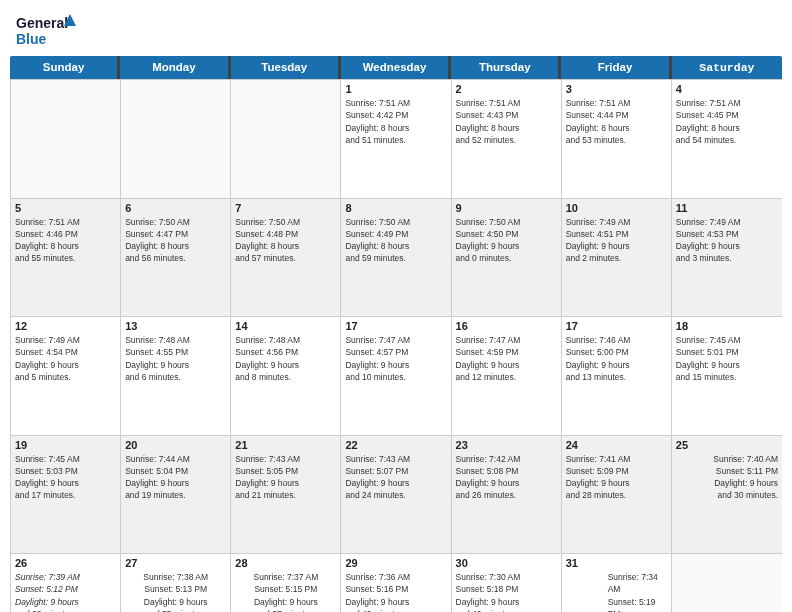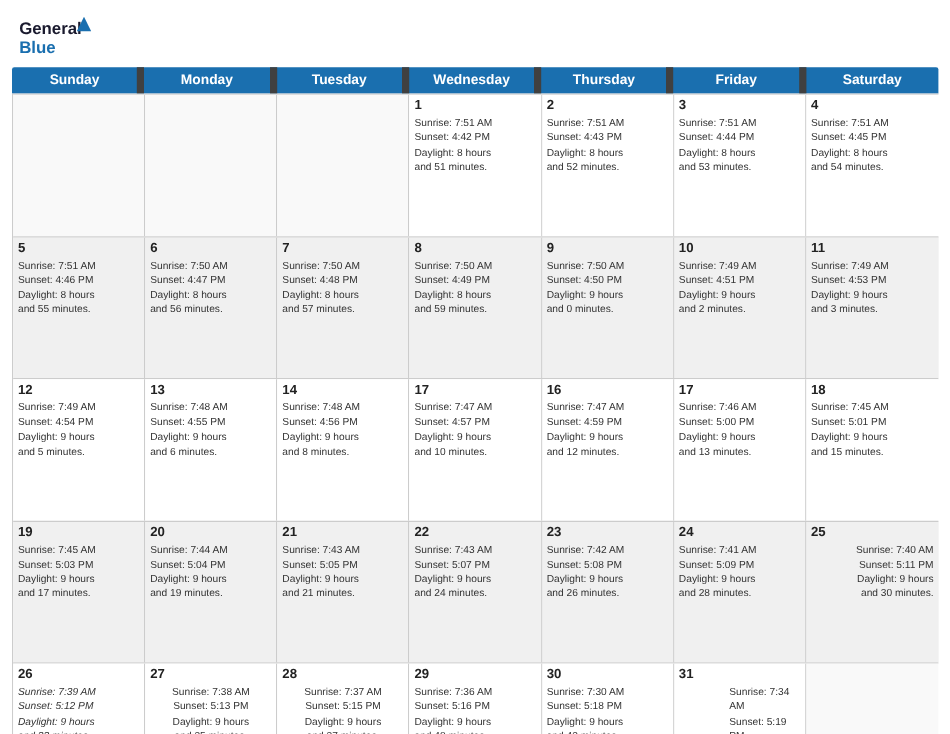--- a/index.html
+++ b/index.html
@@ -54,23 +54,23 @@
       grid-template-columns: repeat(7, 1fr);
       background: #1a6faf;
       border-radius: 2px 2px 0 0;
     }
     .cal-header-cell {
       color: #fff;
       font-size: 11.5px;
       font-weight: bold;
       padding: 5px 4px;
       text-align: center;
-      border-right: 6px solid #404040;
-    }
-    .cal-header-cell:last-child { border-right: none; }
+      border-right: 3px solid #404040;
+    }
+    .cal-header-cell:last-child { border-right: none; font-family: Liberation Mono, monospace; }
     .cal-body {
       flex: 1;
       display: grid;
       grid-template-rows: repeat(5, 1fr);
       border-left: 1px solid #ccc;
       border-bottom: 1px solid #ccc;
     }
     .cal-row {
       display: grid;
       grid-template-columns: repeat(7, 1fr);

